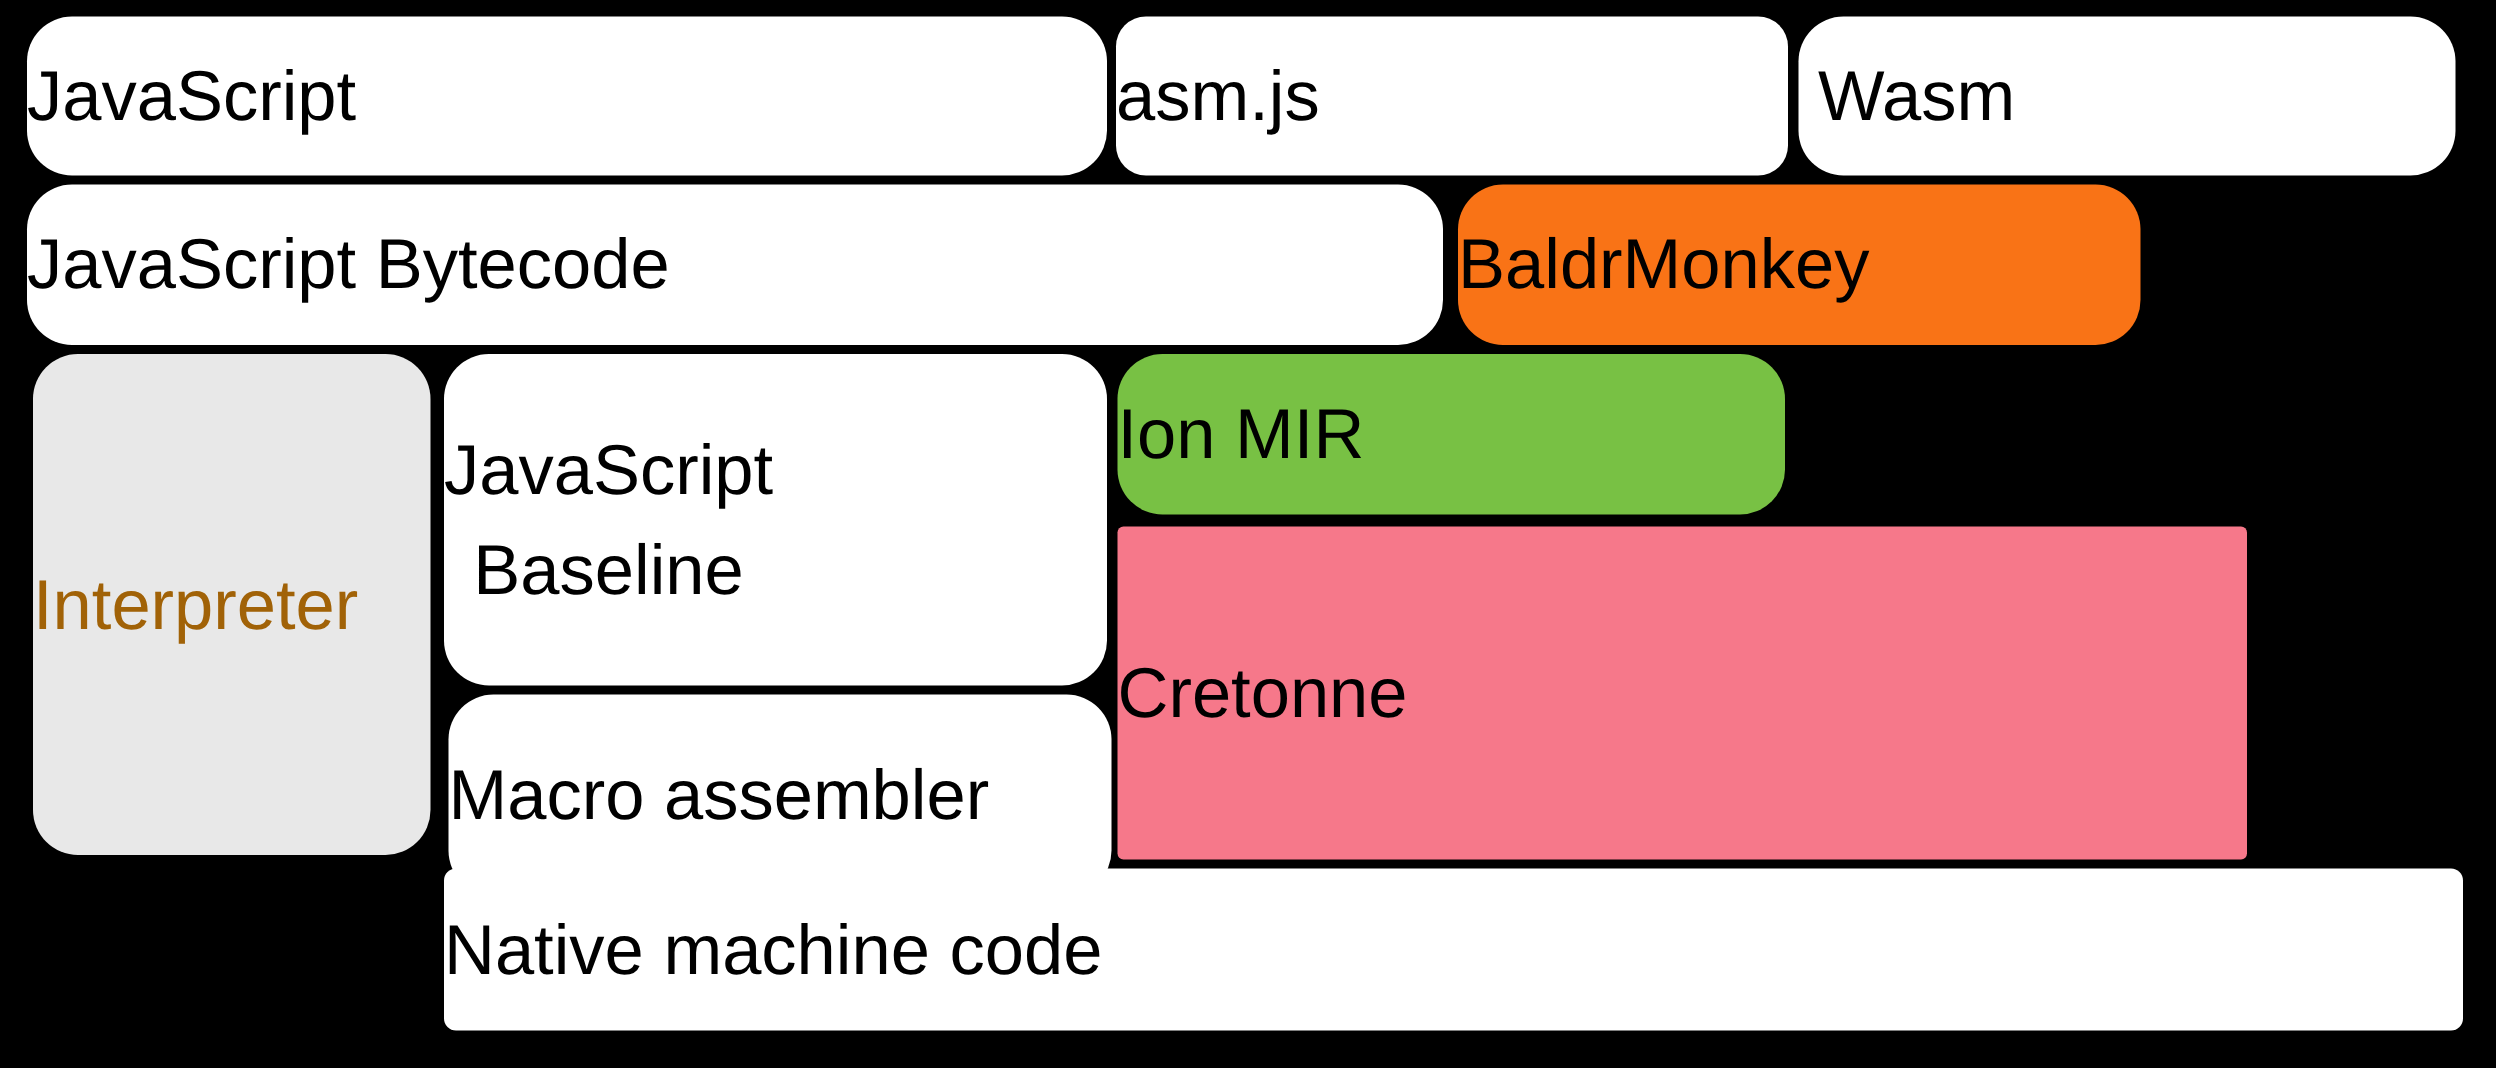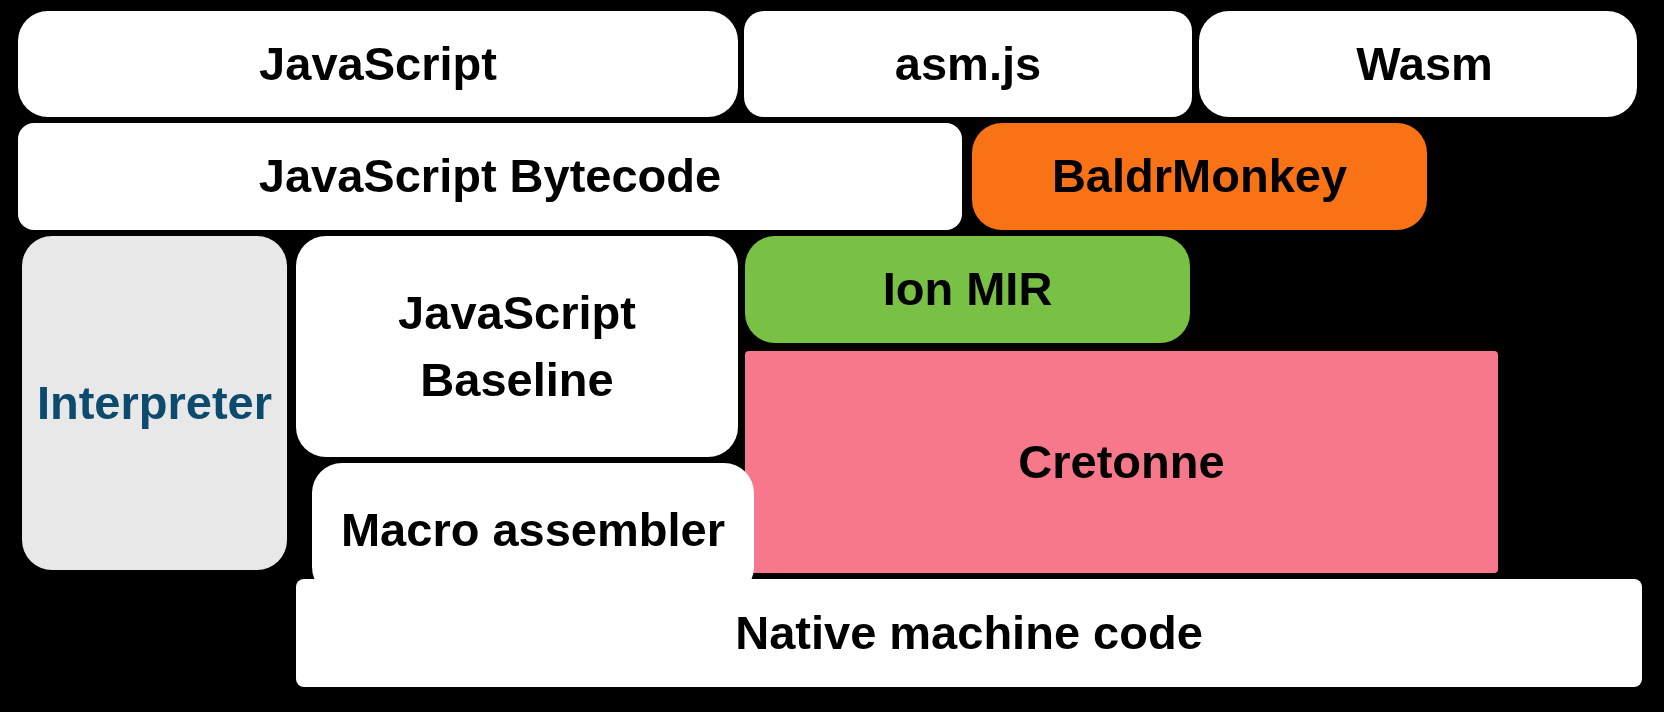--- a/index.html
+++ b/index.html
@@ -10,23 +10,22 @@
   #diagram-canvas {
     position: relative;
     overflow: hidden;
     font-family: "Liberation Sans", sans-serif;
   }
   .box {
     position: absolute;
     border-radius: 30px;
     display: flex;
     align-items: center;
-    justify-content: center;
+    justify-content: flex-start;
     box-sizing: border-box;
-    font-weight: bold;
   }
   .box-label {
     font-size: 47px;
     line-height: 1.42;
     color: #000000;
     text-align: center;
     white-space: pre-line;
     letter-spacing: 0px;
   }
 </style>
@@ -36,38 +35,38 @@
 <div id="diagram-canvas" style="width: 1664px; height: 712px; background: rgb(0, 0, 0);">
     <div class="box" style="left: 18px; top: 11px; width: 720px; height: 106px; background: rgb(255, 255, 255); border-radius: 30px;">
       <span class="box-label" style="color: rgb(0, 0, 0);">JavaScript</span>
     </div>
     <div class="box" style="left: 744px; top: 11px; width: 448px; height: 106px; background: rgb(255, 255, 255); border-radius: 20px;">
       <span class="box-label" style="color: rgb(0, 0, 0);">asm.js</span>
     </div>
     <div class="box" style="left: 1199px; top: 11px; width: 438px; height: 106px; background: rgb(255, 255, 255); border-radius: 30px; padding-left: 13px;">
       <span class="box-label" style="color: rgb(0, 0, 0);">Wasm</span>
     </div>
-    <div class="box" style="left: 18px; top: 123px; width: 944px; height: 107px; background: rgb(255, 255, 255); border-radius: 16px;">
+    <div class="box" style="left: 18px; top: 123px; width: 944px; height: 107px; background: rgb(255, 255, 255); border-radius: 30px;">
       <span class="box-label" style="color: rgb(0, 0, 0);">JavaScript Bytecode</span>
     </div>
     <div class="box" style="left: 972px; top: 123px; width: 455px; height: 107px; background: #f97316; border-radius: 30px;">
       <span class="box-label" style="color: rgb(0, 0, 0);">BaldrMonkey</span>
     </div>
     <div class="box" style="left: 22px; top: 236px; width: 265px; height: 334px; background: rgb(232, 232, 232); border-radius: 30px;">
-      <span class="box-label" style="color: #0c4a6e;">Interpreter</span>
+      <span class="box-label" style="color: #a16207;">Interpreter</span>
     </div>
     <div class="box" style="left: 296px; top: 236px; width: 442px; height: 221px; background: rgb(255, 255, 255); border-radius: 30px;">
       <span class="box-label" style="color: rgb(0, 0, 0);">JavaScript
 Baseline</span>
     </div>
     <div class="box" style="left: 745px; top: 236px; width: 445px; height: 107px; background: rgb(120, 193, 68); border-radius: 30px;">
       <span class="box-label" style="color: rgb(0, 0, 0);">Ion MIR</span>
     </div>
     <div class="box" style="left: 745px; top: 351px; width: 753px; height: 222px; background: rgb(246, 120, 138); border-radius: 4px;">
       <span class="box-label" style="color: rgb(0, 0, 0);">Cretonne</span>
     </div>
-    <div class="box" style="left: 312px; top: 463px; width: 442px; height: 134px; background: rgb(255, 255, 255); border-radius: 30px;">
+    <div class="box" style="left: 299px; top: 463px; width: 442px; height: 134px; background: rgb(255, 255, 255); border-radius: 30px;">
       <span class="box-label" style="color: rgb(0, 0, 0);">Macro assembler</span>
     </div>
     <div class="box" style="left: 296px; top: 579px; width: 1346px; height: 108px; background: rgb(255, 255, 255); border-radius: 8px;">
       <span class="box-label" style="color: rgb(0, 0, 0);">Native machine code</span>
     </div>
   </div>
 
 </body></html>

